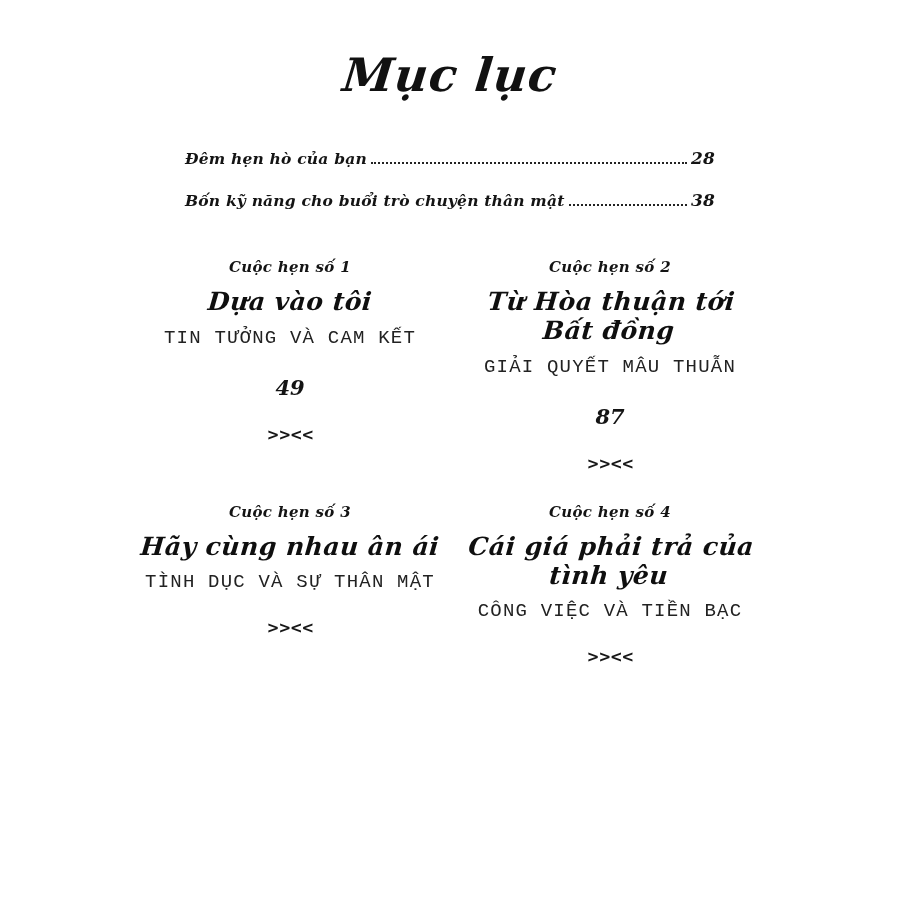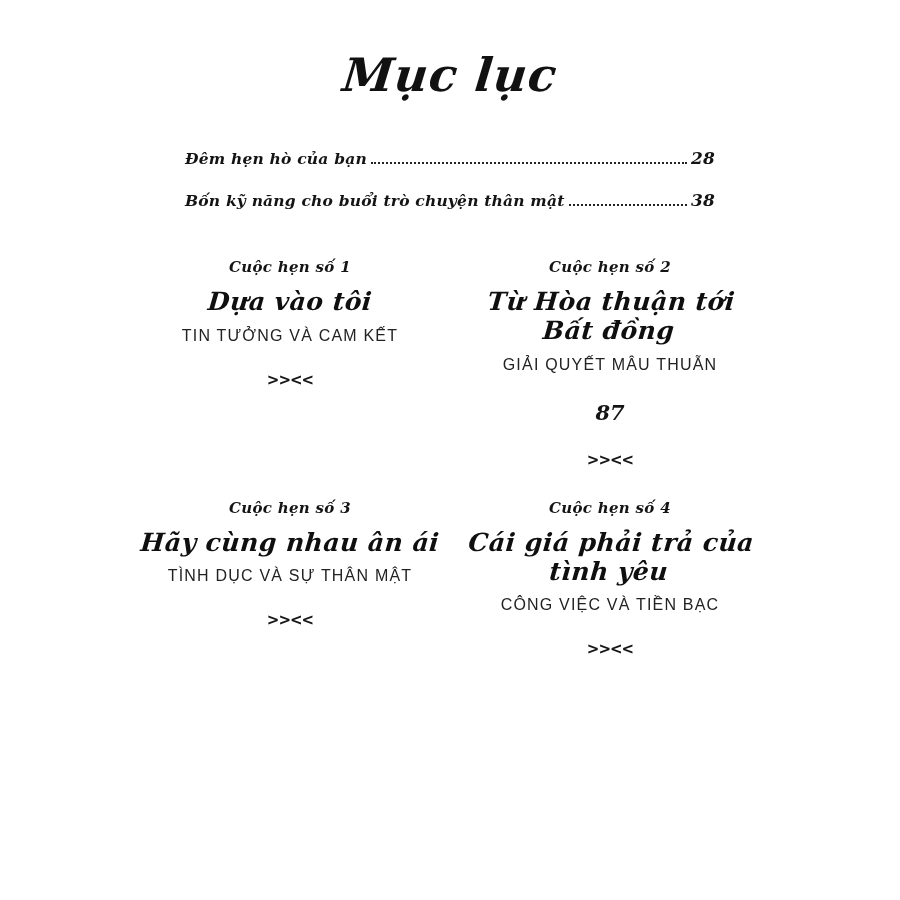--- a/index.html
+++ b/index.html
@@ -94,22 +94,22 @@
     font-style: italic;
     font-weight: bold;
     font-size: 25px;
     line-height: 1.15;
     letter-spacing: 0.5px;
     color: #0f0f0f;
     transform: skewX(-5deg);
     margin-bottom: 10px;
   }
   .date-sub {
-    font-family: Liberation Sans, sans-serif;
-    font-size: 16px;
+    font-family: Liberation Mono, monospace;
+    font-size: 19px;
     letter-spacing: 1.2px;
     color: #222;
     margin-bottom: 26px;
     text-align: center;
   }
   .date-page {
     font-family: "DejaVu Serif", serif;
     font-style: italic;
     font-weight: bold;
     font-size: 21px;
@@ -153,20 +153,21 @@
 
 
   </div>
 
   <div class="dates-grid">
 
     <div class="date-cell">
       <div class="date-kicker">Cuộc hẹn số 1</div>
       <div class="date-title">Dựa vào tôi</div>
       <div class="date-sub">TIN TƯỞNG VÀ CAM KẾT</div>
+      <div class="date-page">49</div>
       <div class="date-orn">&gt;&gt;&lt;&lt;</div>
     </div>
 
     <div class="date-cell">
       <div class="date-kicker">Cuộc hẹn số 2</div>
       <div class="date-title">Từ Hòa thuận tới Bất đồng</div>
       <div class="date-sub">GIẢI QUYẾT MÂU THUẪN</div>
       <div class="date-page">87</div>
       <div class="date-orn">&gt;&gt;&lt;&lt;</div>
     </div>

